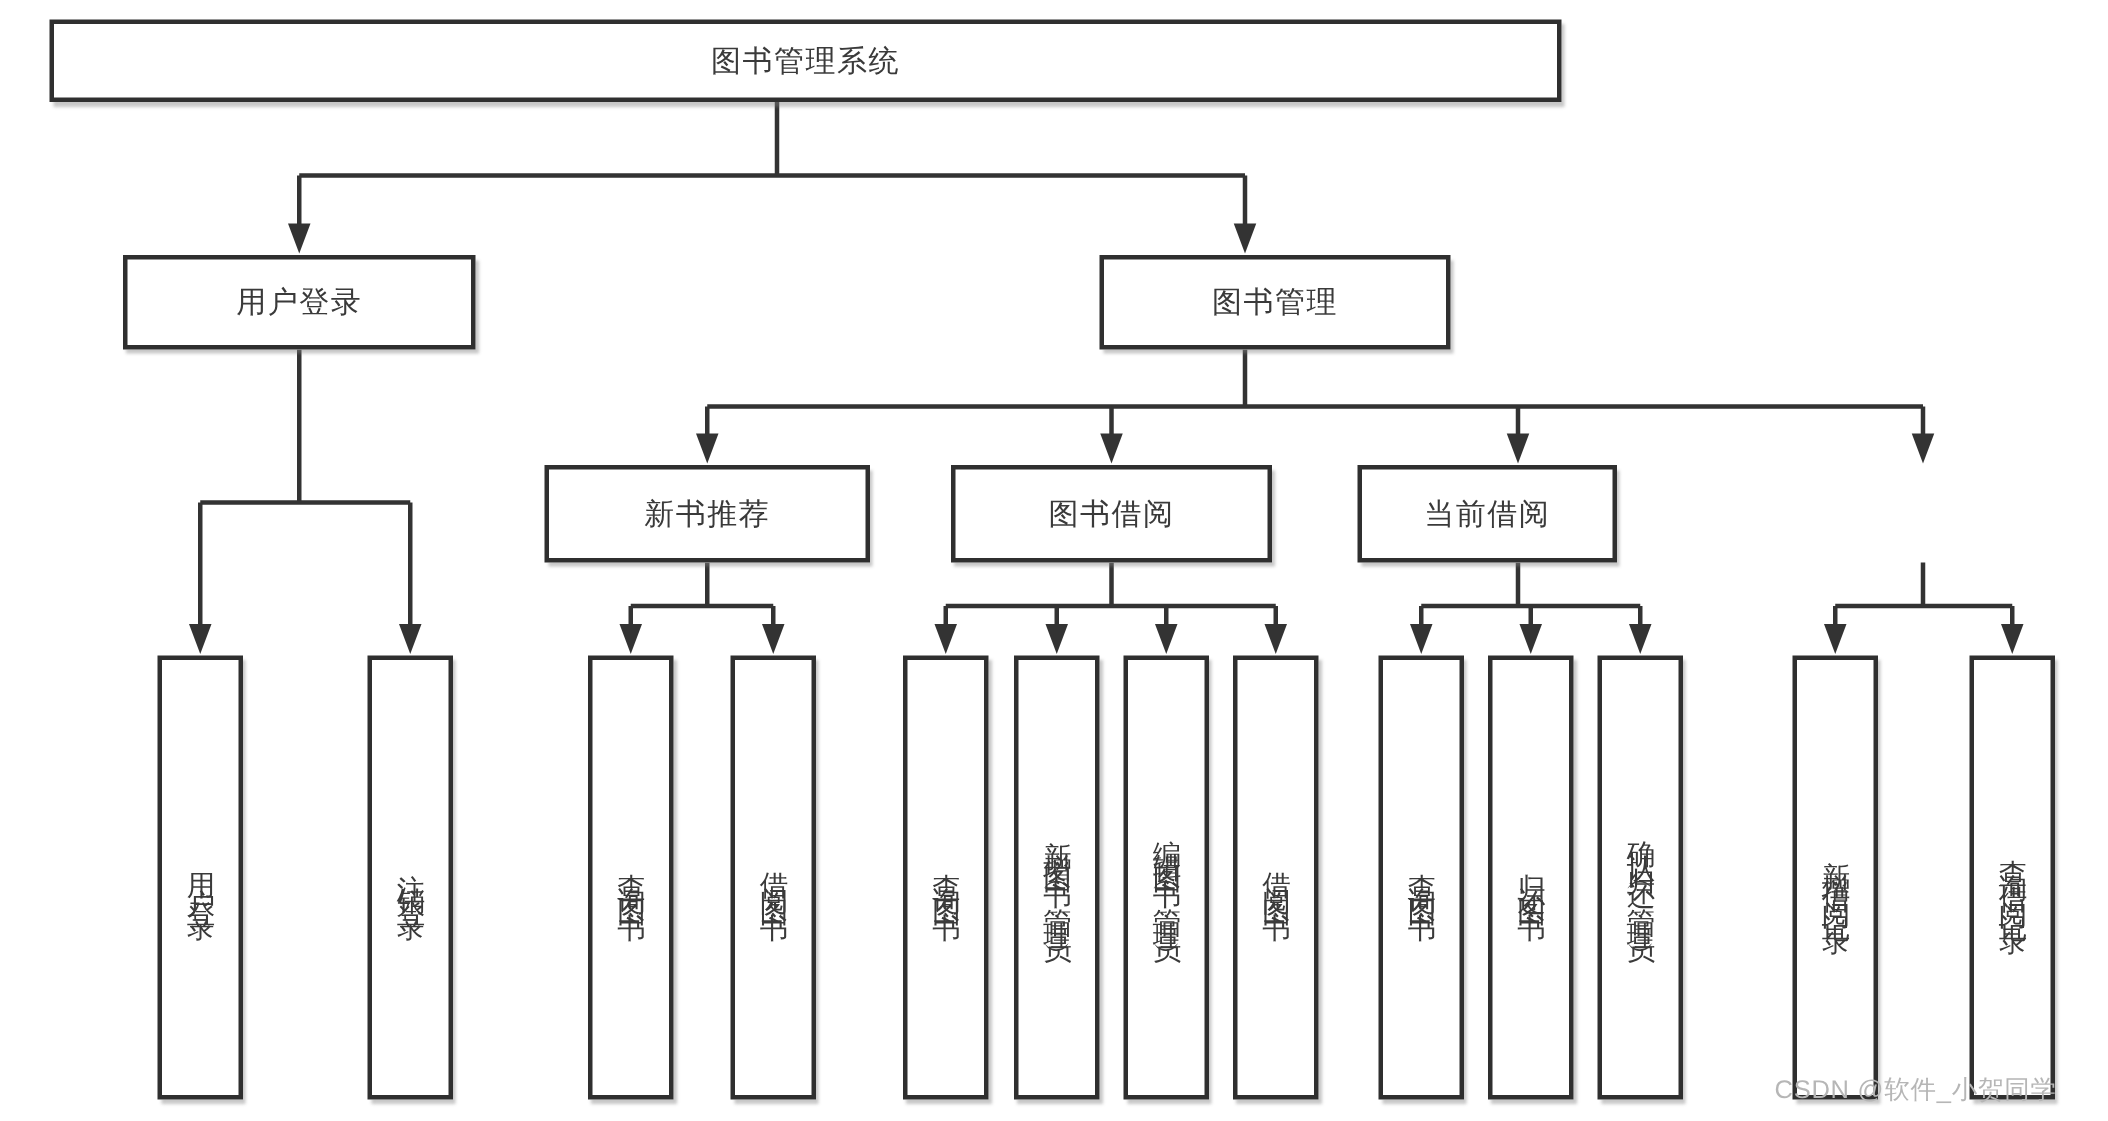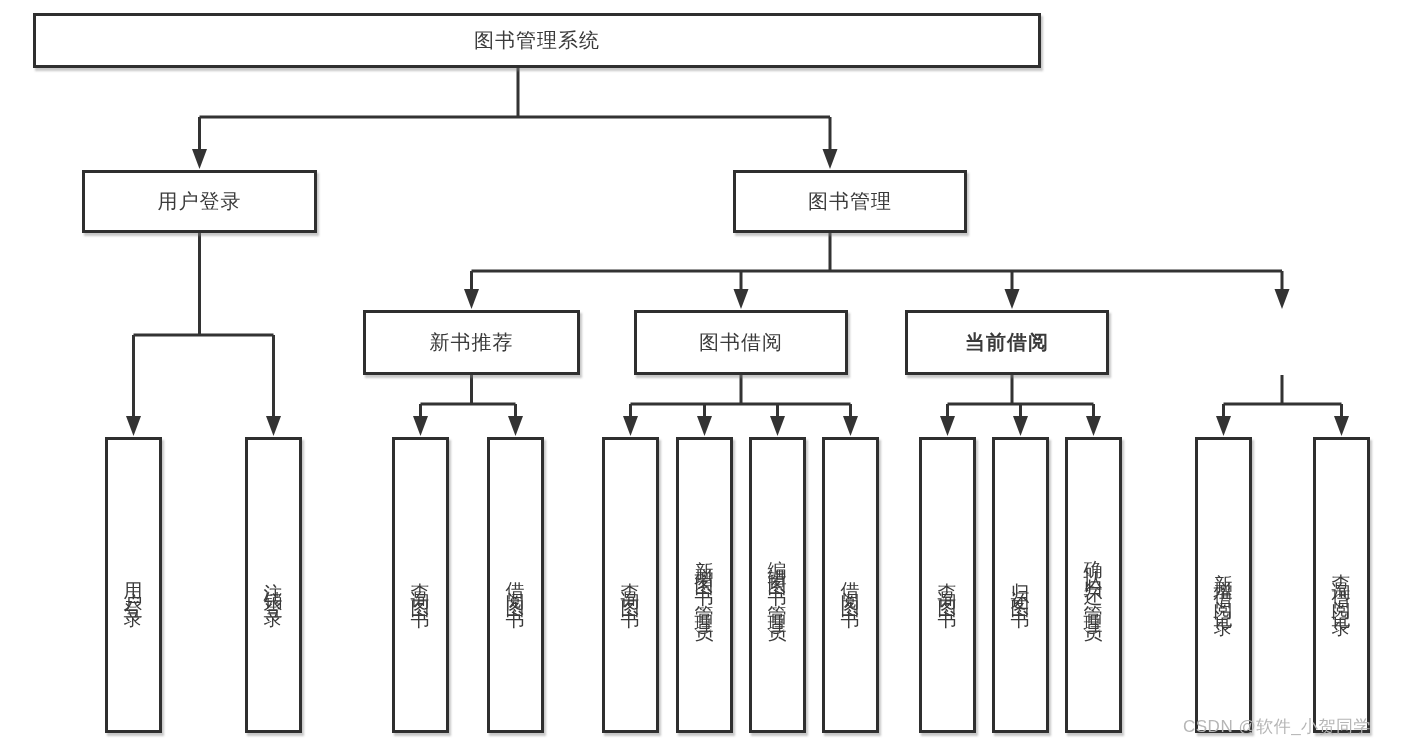--- a/index.html
+++ b/index.html
@@ -102,21 +102,21 @@
       <polygon points="1334,416 1349,416 1341.5,436" fill="#333333"></polygon>
     </svg>
 
   <div class="node" style="left:14px; top:13px; width:1008px; height:55px;margin-left:19px;">图书管理系统</div>
 
   <div class="node" style="left:82px; top:170px; width:235px; height:63px;">用户登录</div>
   <div class="node" style="left:713px; top:170px; width:234px; height:63px;margin-left:20px;">图书管理</div>
 
   <div class="node" style="left:363px; top:310px; width:217px; height:65px;">新书推荐</div>
   <div class="node" style="left:634px; top:310px; width:214px; height:65px;">图书借阅</div>
-  <div class="node" style="left:905px; top:310px; width:204px; height:65px;font-weight:bold;">当前借阅</div>
+  <div class="node" style="left:905px; top:310px; width:173px; height:65px;">当前借阅</div>
 
   <div class="leaf" style="left:105px;">用户登录</div>
   <div class="leaf" style="left:245px;">注销登录</div>
   <div class="leaf" style="left:392px;">查询图书</div>
   <div class="leaf" style="left:487px;">借阅图书</div>
   <div class="leaf" style="left:602px;">查询图书</div>
   <div class="leaf" style="left:676px;">新增图书（管理员）</div>
   <div class="leaf" style="left:749px;">编辑图书（管理员）</div>
   <div class="leaf" style="left:822px;">借阅图书</div>
   <div class="leaf" style="left:919px;">查询图书</div>

